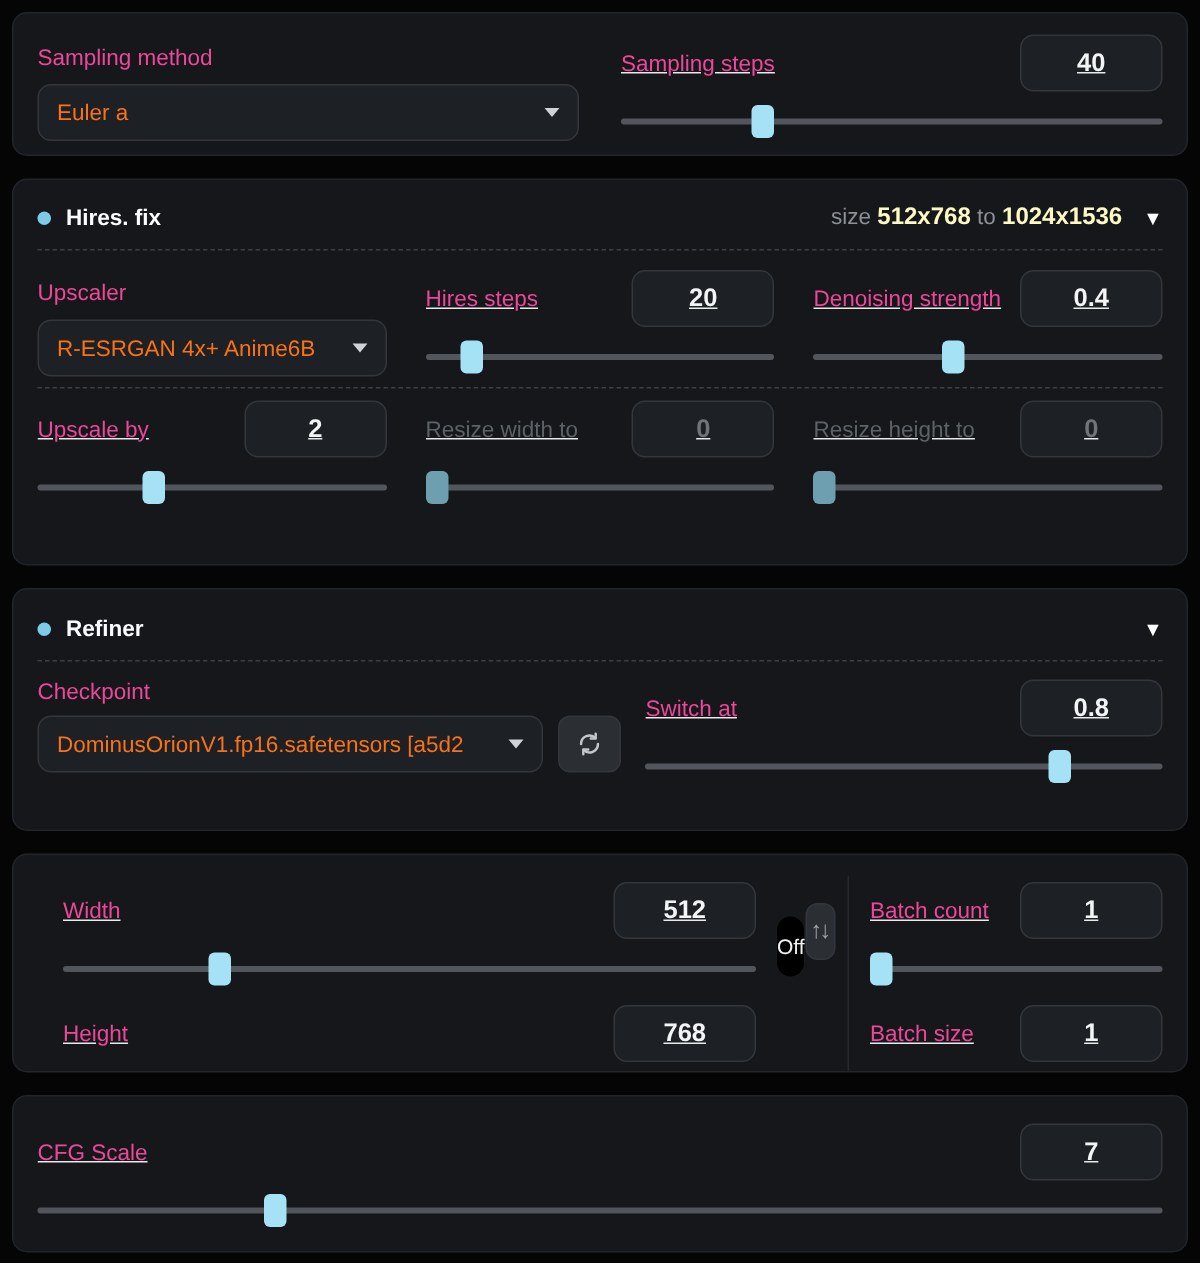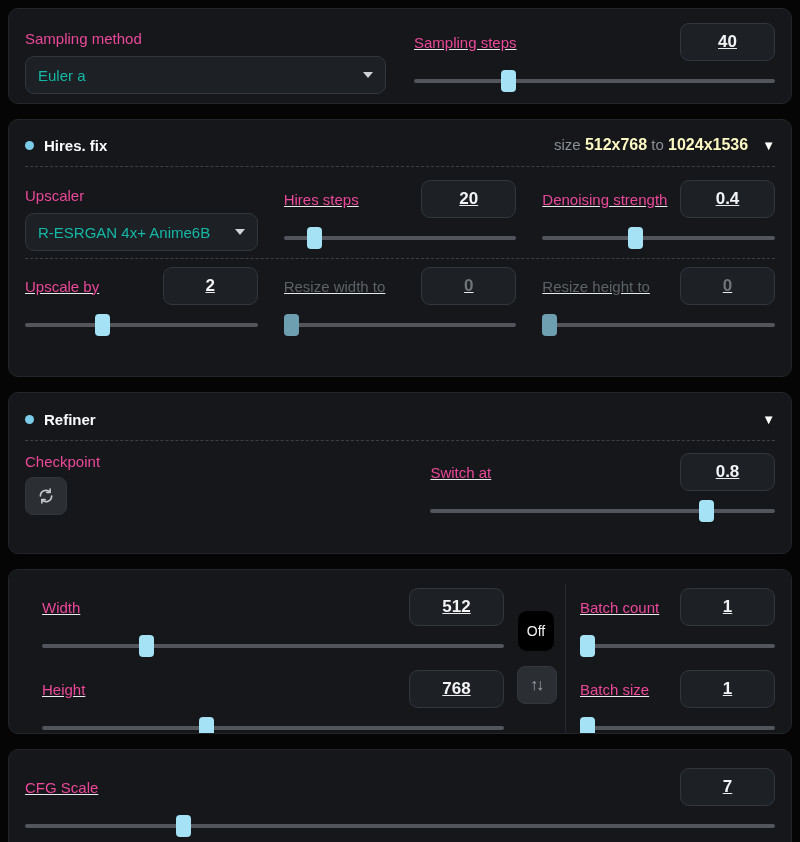--- a/index.html
+++ b/index.html
@@ -13,37 +13,37 @@
   .panel {
     background: #15171b;
     border: 1px solid #222529;
     border-radius: 10px;
     padding: 14px 16px;
     overflow: hidden;
   }
   .panel.sec-a { height: 96px; }
   .panel.sec-b { height: 258px; padding-top: 16px; }
   .panel.sec-c { height: 162px; padding-top: 18px; }
-  .panel.sec-d { height: 165px; padding-top: 18px; padding-left: 33px; }
+  .panel.sec-d { height: 146px; padding-top: 18px; padding-left: 33px; }
   .panel.sec-e { height: 105px; padding-top: 18px; }
 
   .label { font-size: 15px; color: #ec4899; white-space: nowrap; }
   .label.dim { color: #5d6267; }
 
   .cols { display: flex; gap: 28px; }
   .col { flex: 1; min-width: 0; }
 
   .dropdown {
     height: 38px;
     background: #1d2025;
     border: 1px solid #33373d;
     border-radius: 9px;
     display: flex; align-items: center;
     padding: 0 12px;
-    font-size: 15px; color: #14b8a6;
+    font-size: 15px; color: #f97316;
     cursor: pointer;
   }
   .dropdown .dd-text { flex: 1; min-width: 0; white-space: nowrap; overflow: hidden; }
   .caret {
     width: 0; height: 0; flex: none;
     border-left: 5px solid transparent;
     border-right: 5px solid transparent;
     border-top: 6px solid #cfd3d7;
     margin-left: 8px;
   }
@@ -93,21 +93,21 @@
   .dd-refresh-row .dropdown { flex: 1; min-width: 0; }
   .sq-btn {
     flex: none; width: 42px; height: 38px;
     background: #2b2e33; border: 1px solid #33373d; border-radius: 8px;
     display: flex; align-items: center; justify-content: center;
     cursor: pointer; color: #c3c7cc;
   }
 
   .dims-row { display: flex; align-items: stretch; }
   .col-wh { width: 462px; flex: none; }
-  .col-btns { width: 40px; flex: none; margin-left: 13px; display: flex; flex-direction: column; }
+  .col-btns { width: 40px; flex: none; margin-left: 13px; display: flex; flex-direction: row; }
   .off-btn {
     width: 38px; height: 42px; margin-top: 22px;
     background: #000000; border: 1px solid #17191c; border-radius: 10px;
     color: #f0f2f4; font-size: 14px;
     display: flex; align-items: center; justify-content: center;
     cursor: pointer;
   }
   .swap-btn {
     width: 40px; height: 38px; margin-top: 14px;
     background: #2b2e33; border: 1px solid #33373d; border-radius: 8px;
@@ -229,20 +229,24 @@
       <span class="acc-right">
         <span class="tri">▼</span>
       </span>
     </div>
     <div class="dashed"></div>
 
     <div class="refiner-row">
       <div class="refiner-left">
         <div class="label">Checkpoint</div>
         <div class="dd-refresh-row">
+          <div class="dropdown">
+            <span class="dd-text">DominusOrionV1.fp16.safetensors [a5d2</span>
+            <span class="caret"></span>
+          </div>
           <div class="sq-btn">
             <svg width="18" height="18" viewBox="0 0 24 24" fill="none" stroke="#c3c7cc" stroke-width="2.2" stroke-linecap="round" stroke-linejoin="round">
               <path d="M4.5 12a7.5 7.5 0 0 1 12.8-5.3"></path>
               <path d="M17.5 2.8v4.4h-4.4"></path>
               <path d="M19.5 12a7.5 7.5 0 0 1-12.8 5.3"></path>
               <path d="M6.5 21.2v-4.4h4.4"></path>
             </svg>
           </div>
         </div>
       </div>

